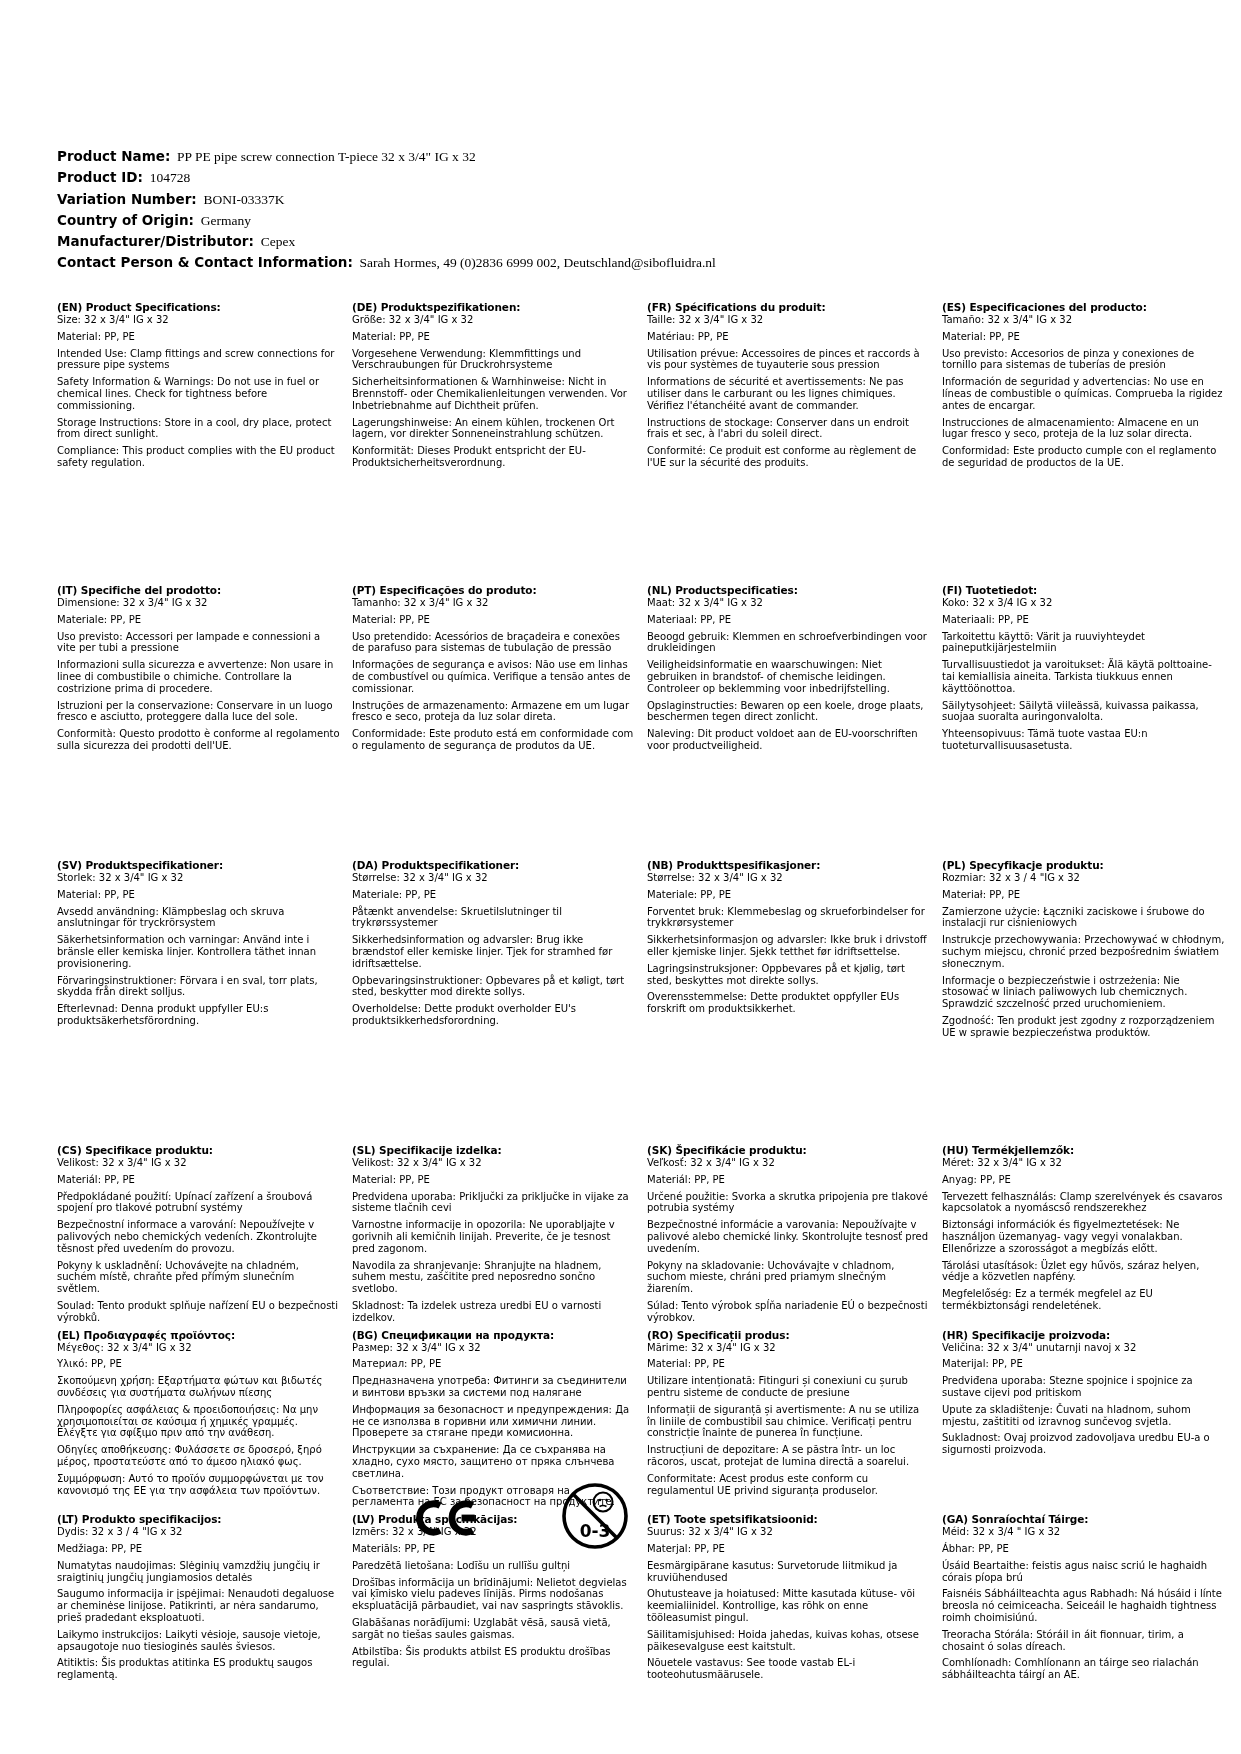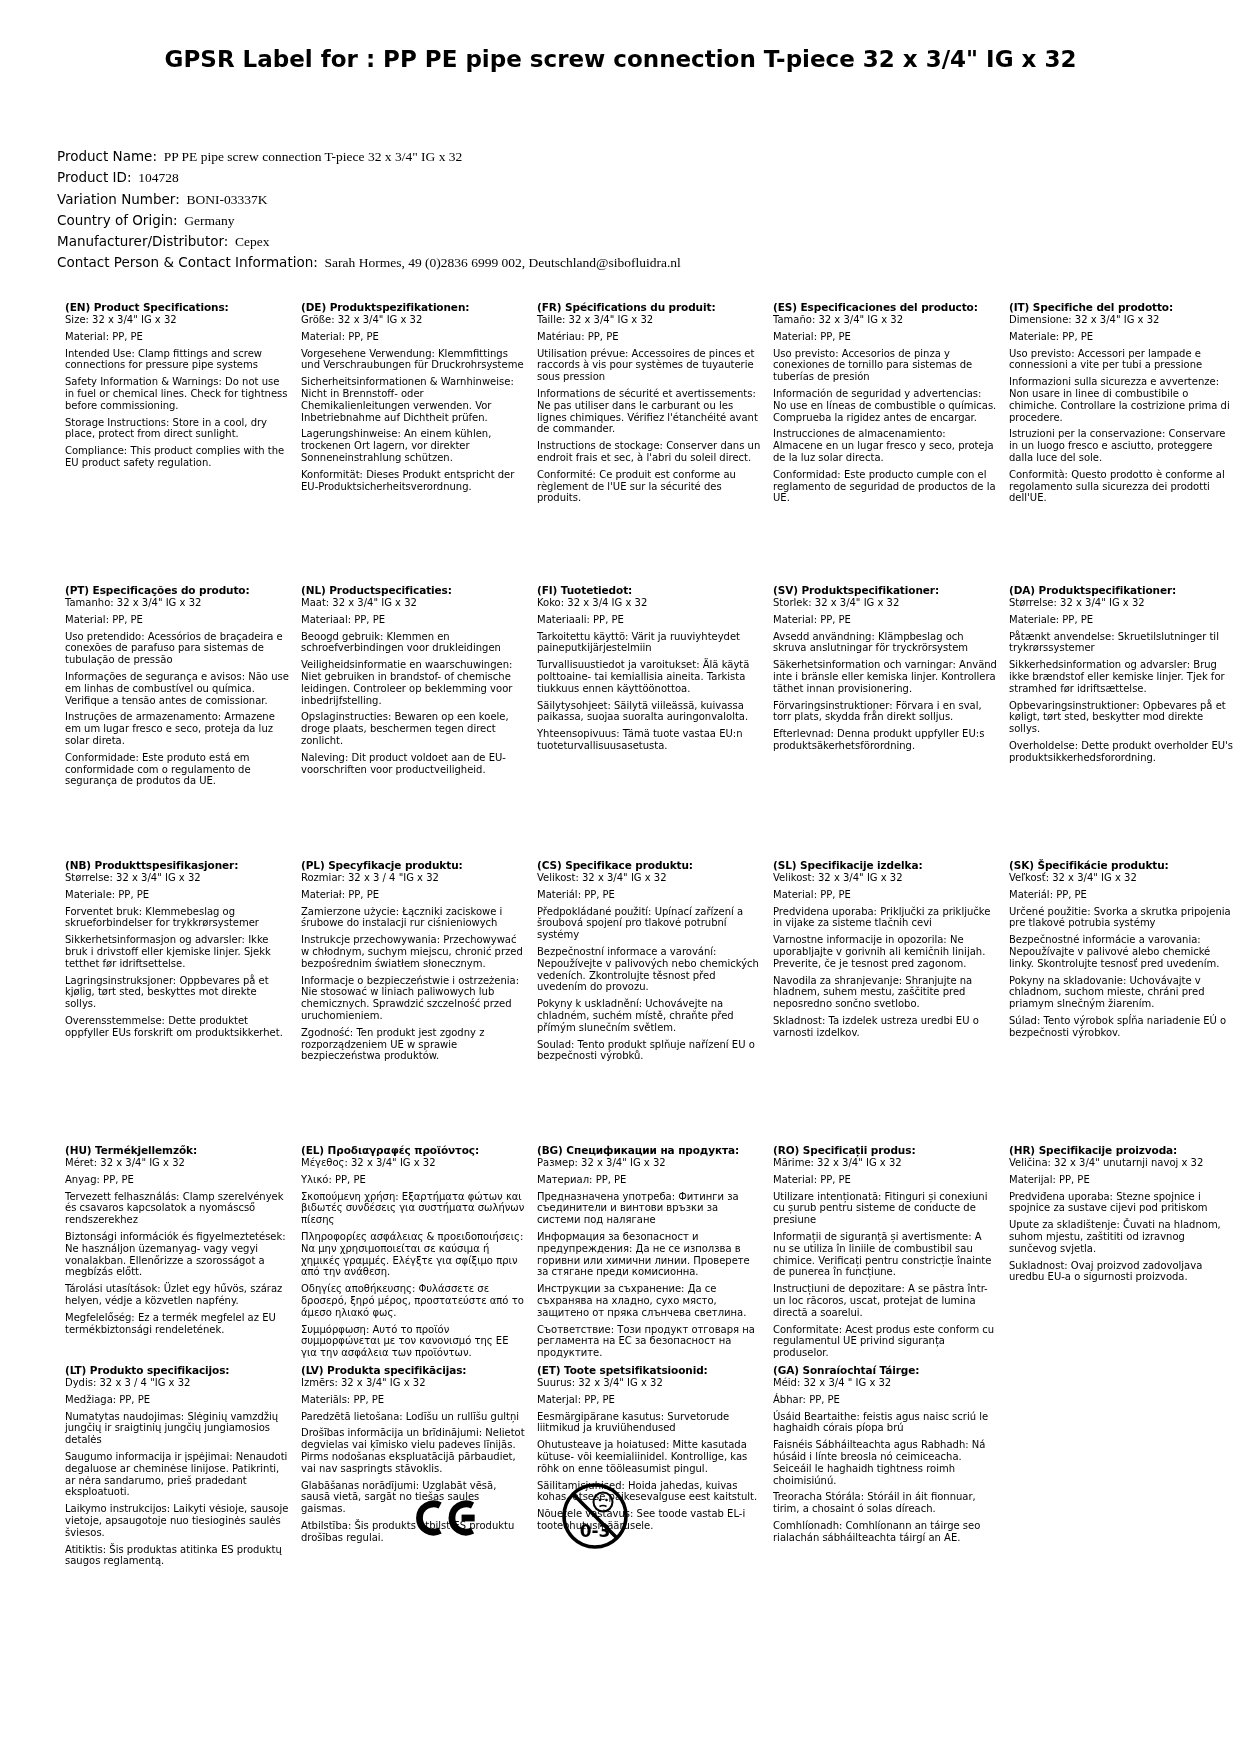--- a/index.html
+++ b/index.html
@@ -10,44 +10,42 @@
   }
   .title {
     position:absolute; top:42px; left:130px; right:130px;
     text-align:center; font-size:23px; font-weight:bold; line-height:1.5; margin:0;
   }
   .product-info {
     position:absolute; top:146px; left:57px; right:60px;
     font-size:13.5px; line-height:1.5;
   }
   .info-line { white-space:nowrap; }
-  .info-label { font-weight:normal; }
+  .info-label { font-weight:bold; }
   .info-value { font-weight:normal;font-family:Liberation Serif, serif; }
   .grid {
     position:absolute; top:301px; left:57px; width:1168px;
-    display:grid; grid-template-columns:repeat(5,1fr); column-gap:12px;
+    display:grid; grid-template-columns:repeat(4,1fr); column-gap:12px;
     grid-template-rows:283px 275px 285px auto;
-    margin-left:8px;
   }
   .cell { overflow:visible; }
   .cell-title {
     font-size:10.5px; font-weight:bold; white-space:nowrap;
     margin:0 0 1px 0; letter-spacing:-0.1px;
   }
   .cell-line { font-size:10px; line-height:1.18; margin:0 0 5px 0; }
   .footer-icon { position:absolute; }
   .ce-icon { left:416px; top:1492px; }
   .age-icon { left:560px; top:1480px; }
 </style>
 </head>
 <body>
 
 <div class="page">
 
-  <h1 class="title">GPSR Label for : PP PE pipe screw connection T-piece 32 x 3/4" IG x 32</h1>
 
   <div class="product-info">
       <div class="info-line"><span class="info-label">Product Name:</span><span class="info-value">&nbsp; PP PE pipe screw connection T-piece 32 x 3/4" IG x 32</span></div>
       <div class="info-line"><span class="info-label">Product ID:</span><span class="info-value">&nbsp; 104728</span></div>
       <div class="info-line"><span class="info-label">Variation Number:</span><span class="info-value">&nbsp; BONI-03337K</span></div>
       <div class="info-line"><span class="info-label">Country of Origin:</span><span class="info-value">&nbsp; Germany</span></div>
       <div class="info-line"><span class="info-label">Manufacturer/Distributor:</span><span class="info-value">&nbsp; Cepex</span></div>
       <div class="info-line"><span class="info-label">Contact Person &amp; Contact Information:</span><span class="info-value">&nbsp; Sarah Hormes, 49 (0)2836 6999 002, Deutschland@sibofluidra.nl</span></div>
     </div>
 

